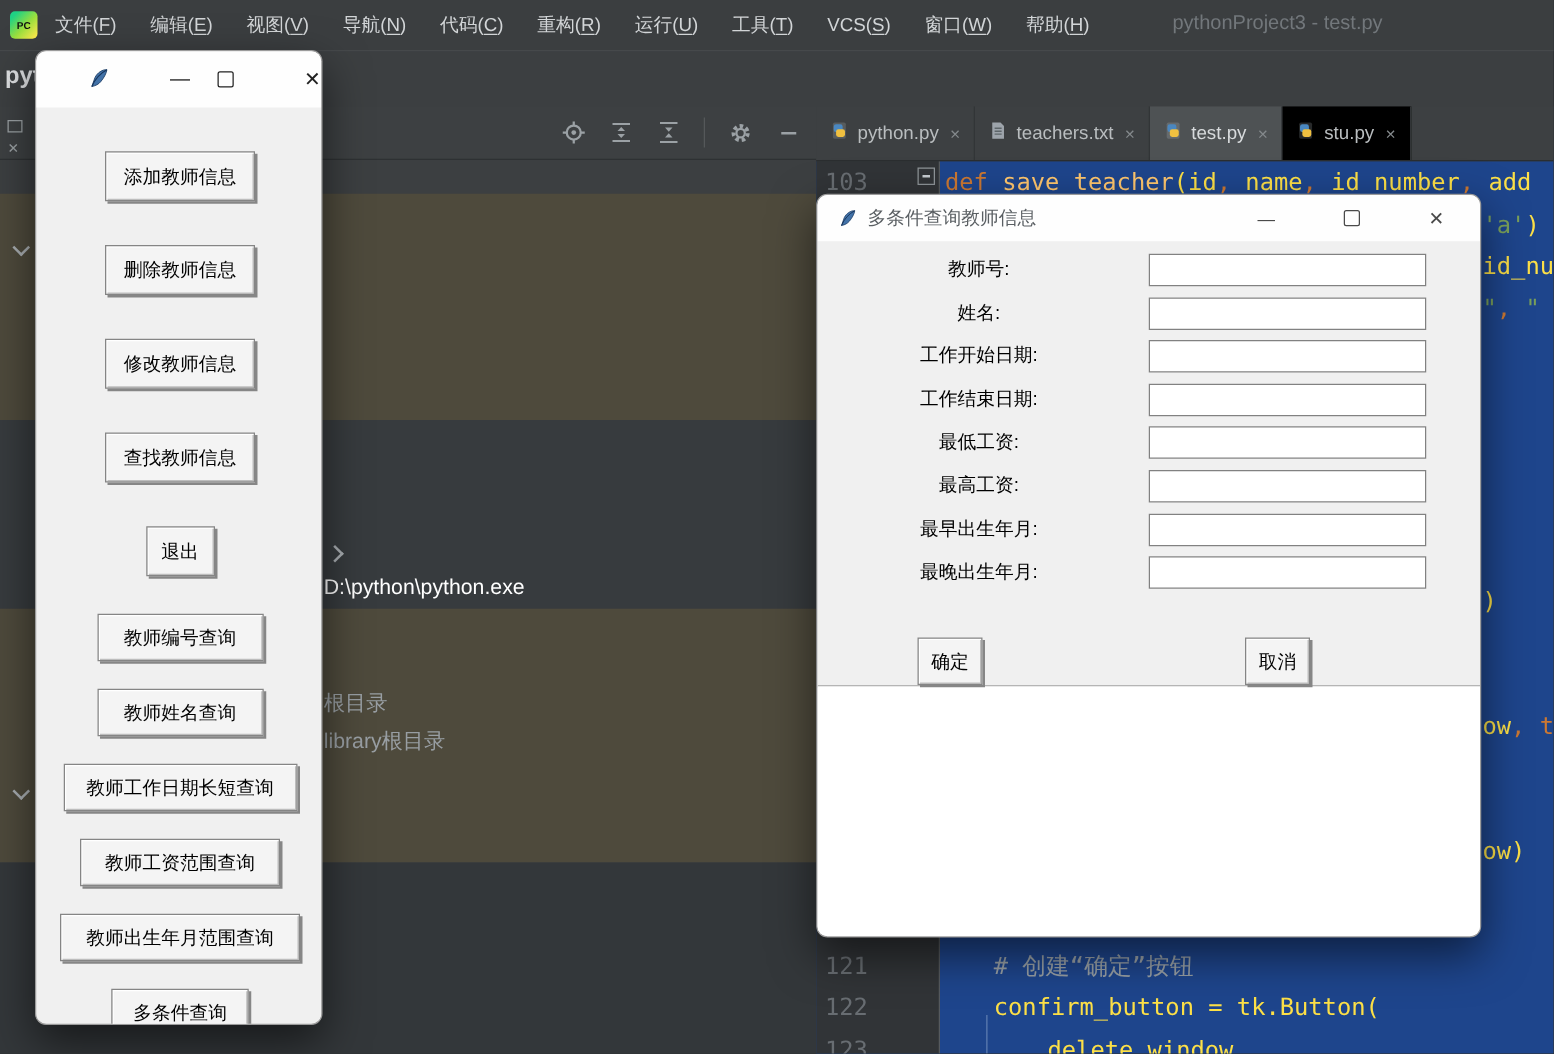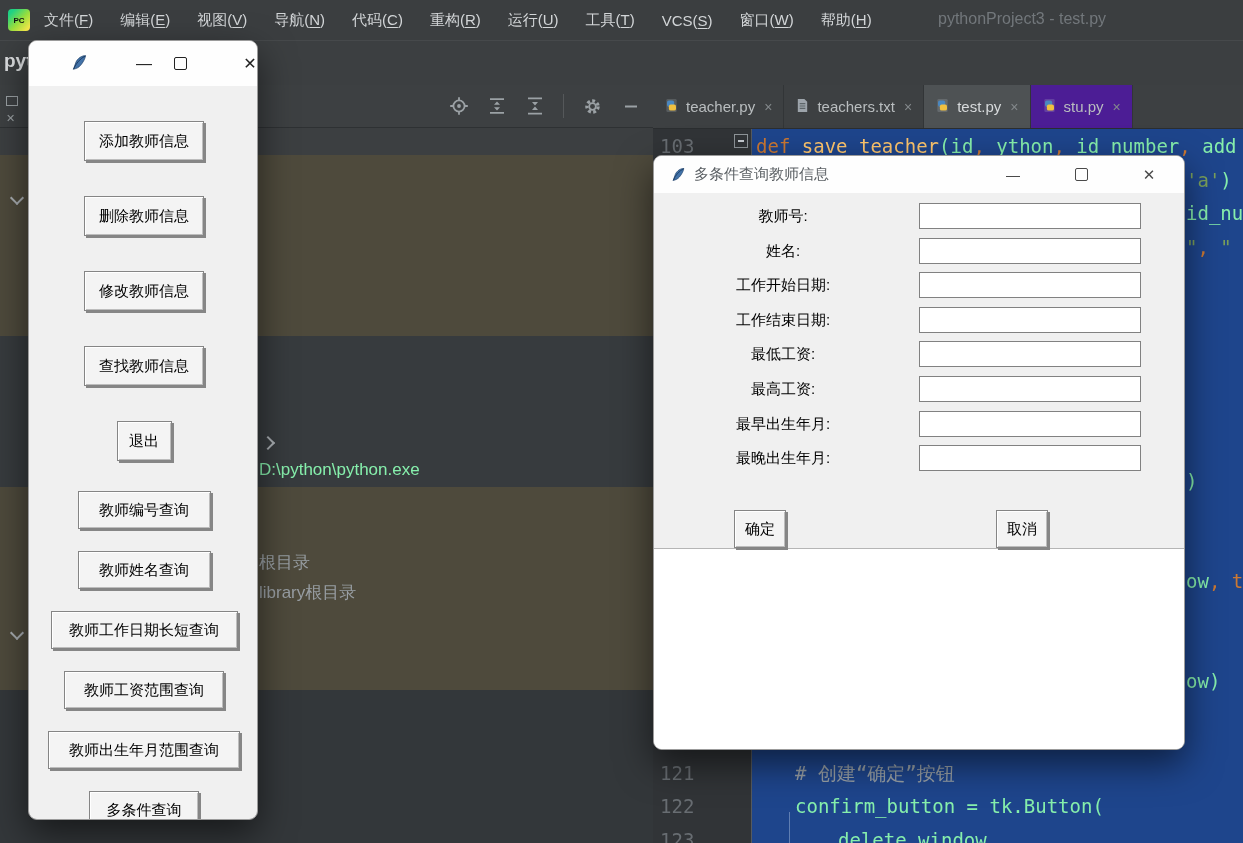--- a/index.html
+++ b/index.html
@@ -12,38 +12,38 @@
   .ide-title{position:absolute;left:938px;top:10px;color:#72777b;font-size:16px;}
   .band{position:absolute;left:0;width:653px;}
   .olive{background:#4e4a3c;}
   .darkband{background:#373b3e;}
   .darkband2{background:#33373a;}
   .pp-toolbar{position:absolute;left:0;top:85px;width:653px;height:43px;background:#3d4042;display:flex;align-items:center;justify-content:flex-end;gap:18px;padding-right:12px;box-sizing:border-box;border-bottom:1px solid #2e3133;}
   .pp-toolbar svg{display:block;}
   .tool-sep{width:1px;height:24px;background:#55585a;}
   .path-row{position:absolute;left:0;top:128px;width:653px;height:27px;background:#404446;color:#8d9194;font-size:17px;line-height:27px;white-space:nowrap;overflow:hidden;}
   .path-row span{position:absolute;left:259px;}
-  .console-line{position:absolute;left:259px;top:460px;color:#86efac;font-size:17px;white-space:nowrap;}
+  .console-line{position:absolute;left:259px;top:460px;color:#ffffff;font-size:17px;white-space:nowrap;}
   .tree-item{position:absolute;left:259px;color:#989ea3;font-size:17px;white-space:nowrap;}
   .proj-head{position:absolute;left:4px;top:50px;width:24px;overflow:hidden;color:#dcdee0;font-weight:bold;font-size:19px;white-space:nowrap;}
   .mini-ico{position:absolute;left:6px;color:#9aa0a3;}
   .chev{position:absolute;width:8px;height:8px;border-right:2px solid #a9aeb2;border-bottom:2px solid #a9aeb2;}
   .chev-down{transform:rotate(45deg);}
   .chev-right{transform:rotate(-45deg);}
   
   .tabbar{position:absolute;left:653px;top:85px;width:590px;height:43px;background:#3d4042;display:flex;border-bottom:1px solid #2b2e30;overflow:hidden;}
   .tab{display:flex;align-items:center;gap:7px;padding:0 11px;border-right:1px solid #323537;color:#b9bdbf;font-size:15px;white-space:nowrap;cursor:default;}
   .tab.active{background:#4e5254;color:#d7dadc;}
-  .tab.olive-tab{background:#4c1d95;}
+  .tab.olive-tab{background:#000000;}
   .tab .x{color:#84898c;font-size:14px;margin-left:2px;}
   .editor{position:absolute;left:653px;top:128px;width:590px;height:715px;background:#1e458c;}
   .gutter{position:absolute;left:653px;top:128px;width:99px;height:715px;background:#313437;border-right:1px solid #565a5e;box-sizing:border-box;}
   .lnum{position:absolute;left:660px;color:#686d72;font-family:"DejaVu Sans Mono",monospace;font-size:19px;line-height:33px;}
   .code{position:absolute;font-family:"DejaVu Sans Mono",monospace;font-size:19px;line-height:33px;white-space:pre;}
-  .c-kw{color:#cc7832;} .c-fn{color:#ffc66d;} .c-str{color:#7aa05a;} .c-cm{color:#cc7832;} .c-cmt{color:#98a0a6;} .c-pl{color:#86efac;}
+  .c-kw{color:#cc7832;} .c-fn{color:#ffc66d;} .c-str{color:#7aa05a;} .c-cm{color:#cc7832;} .c-cmt{color:#98a0a6;} .c-pl{color:#fde047;}
   .fold{position:absolute;left:734px;top:134px;width:12px;height:12px;border:1px solid #8e9498;display:flex;align-items:center;justify-content:center;background:#313437;}
   .fold::after{content:"";display:block;width:6px;border-top:2px solid #c6cbd0;}
   .indent-guide{position:absolute;left:789px;top:812px;width:1px;height:31px;background:rgba(175,195,225,.45);}
   
   .tkwin{position:absolute;background:#f0f0f0;border:1px solid #9b9b9b;border-radius:9px;box-shadow:0 14px 36px rgba(0,0,0,.55);box-sizing:border-box;overflow:hidden;}
   .titlebar{background:#fefefe;display:flex;align-items:center;position:relative;}
   .cap{position:absolute;display:flex;align-items:center;justify-content:center;color:#222;cursor:default;}
   .maxbox{width:11px;height:11px;border:1.5px solid #222;border-radius:2px;}
   .tkbtn{position:absolute;display:flex;align-items:center;justify-content:center;background:#f4f4f4;border:1px solid #858585;box-shadow:inset 1px 1px 0 #ffffff,inset -1px -1px 0 #bdbdbd,2px 2px 0 #868686;font-size:15px;color:#000;cursor:default;white-space:nowrap;margin-top:19px;}
   .dlg-form{position:absolute;left:0;top:37px;width:100%;height:356px;background:#f0f0f0;border-bottom:1px solid #b5b5b5;box-sizing:border-box;}
@@ -127,21 +127,21 @@
 
   <div class="editor"></div>
   <div class="gutter"></div>
   <div class="tabbar">
       <div class="tab">
         <span><svg width="15" height="15" viewBox="0 0 16 16">
             <rect x="2.5" y="1" width="11" height="14" rx="1.5" fill="#c3ccd4" opacity=".2"></rect>
             <rect x="3.2" y="2.6" width="7.6" height="6.6" rx="2" fill="#4a87c0"></rect>
             <rect x="5.2" y="6.8" width="7.6" height="6.6" rx="2" fill="#f0c040"></rect>
           </svg></span>
-        <span>teacher.py</span>
+        <span>python.py</span>
         <span class="x">×</span>
       </div>
       <div class="tab">
         <span><svg width="15" height="15" viewBox="0 0 16 16">
             <path d="M3 1h7l3 3v11H3z" fill="#aeb6bd" opacity=".85"></path>
             <path d="M5 6h6M5 8.5h6M5 11h6" stroke="#5d6569" stroke-width="1.2"></path>
           </svg></span>
         <span>teachers.txt</span>
         <span class="x">×</span>
       </div>
@@ -160,21 +160,21 @@
             <rect x="3.2" y="2.6" width="7.6" height="6.6" rx="2" fill="#4a87c0"></rect>
             <rect x="5.2" y="6.8" width="7.6" height="6.6" rx="2" fill="#f0c040"></rect>
           </svg></span>
         <span>stu.py</span>
         <span class="x">×</span>
       </div>
     </div>
 
   <span class="lnum" style="top:130px;">103</span>
   <span class="fold"></span>
-  <div class="code" style="left:756px;top:130px;width:487px;overflow:hidden;" id="line103"><span class="c-kw">def </span><span class="c-fn">save_teacher</span><span class="c-pl">(id</span><span class="c-cm">,</span><span class="c-pl"> ython</span><span class="c-cm">,</span><span class="c-pl"> id_number</span><span class="c-cm">,</span><span class="c-pl"> add</span></div>
+  <div class="code" style="left:756px;top:130px;width:487px;overflow:hidden;" id="line103"><span class="c-kw">def </span><span class="c-fn">save_teacher</span><span class="c-pl">(id</span><span class="c-cm">,</span><span class="c-pl"> name</span><span class="c-cm">,</span><span class="c-pl"> id_number</span><span class="c-cm">,</span><span class="c-pl"> add</span></div>
   <div id="fragments">
       <div class="code" style="left: 1186px; top: 164px;"><span class="c-str">'a'</span><span class="c-pl">)</span></div>
       <div class="code" style="left: 1186px; top: 197px;"><span class="c-pl">id_num</span></div>
       <div class="code" style="left: 1186px; top: 231px;"><span class="c-str">"</span><span class="c-cm">, </span><span class="c-str">"</span></div>
       <div class="code" style="left: 1186px; top: 465px;"><span class="c-pl">)</span></div>
       <div class="code" style="left: 1186px; top: 565px;"><span class="c-pl">ow</span><span class="c-cm">,</span><span class="c-kw"> t</span></div>
       <div class="code" style="left: 1186px; top: 665px;"><span class="c-pl">ow)</span></div>
     </div>
   <div id="bottomlines">
       <span class="lnum" style="top: 757px;">121</span>

